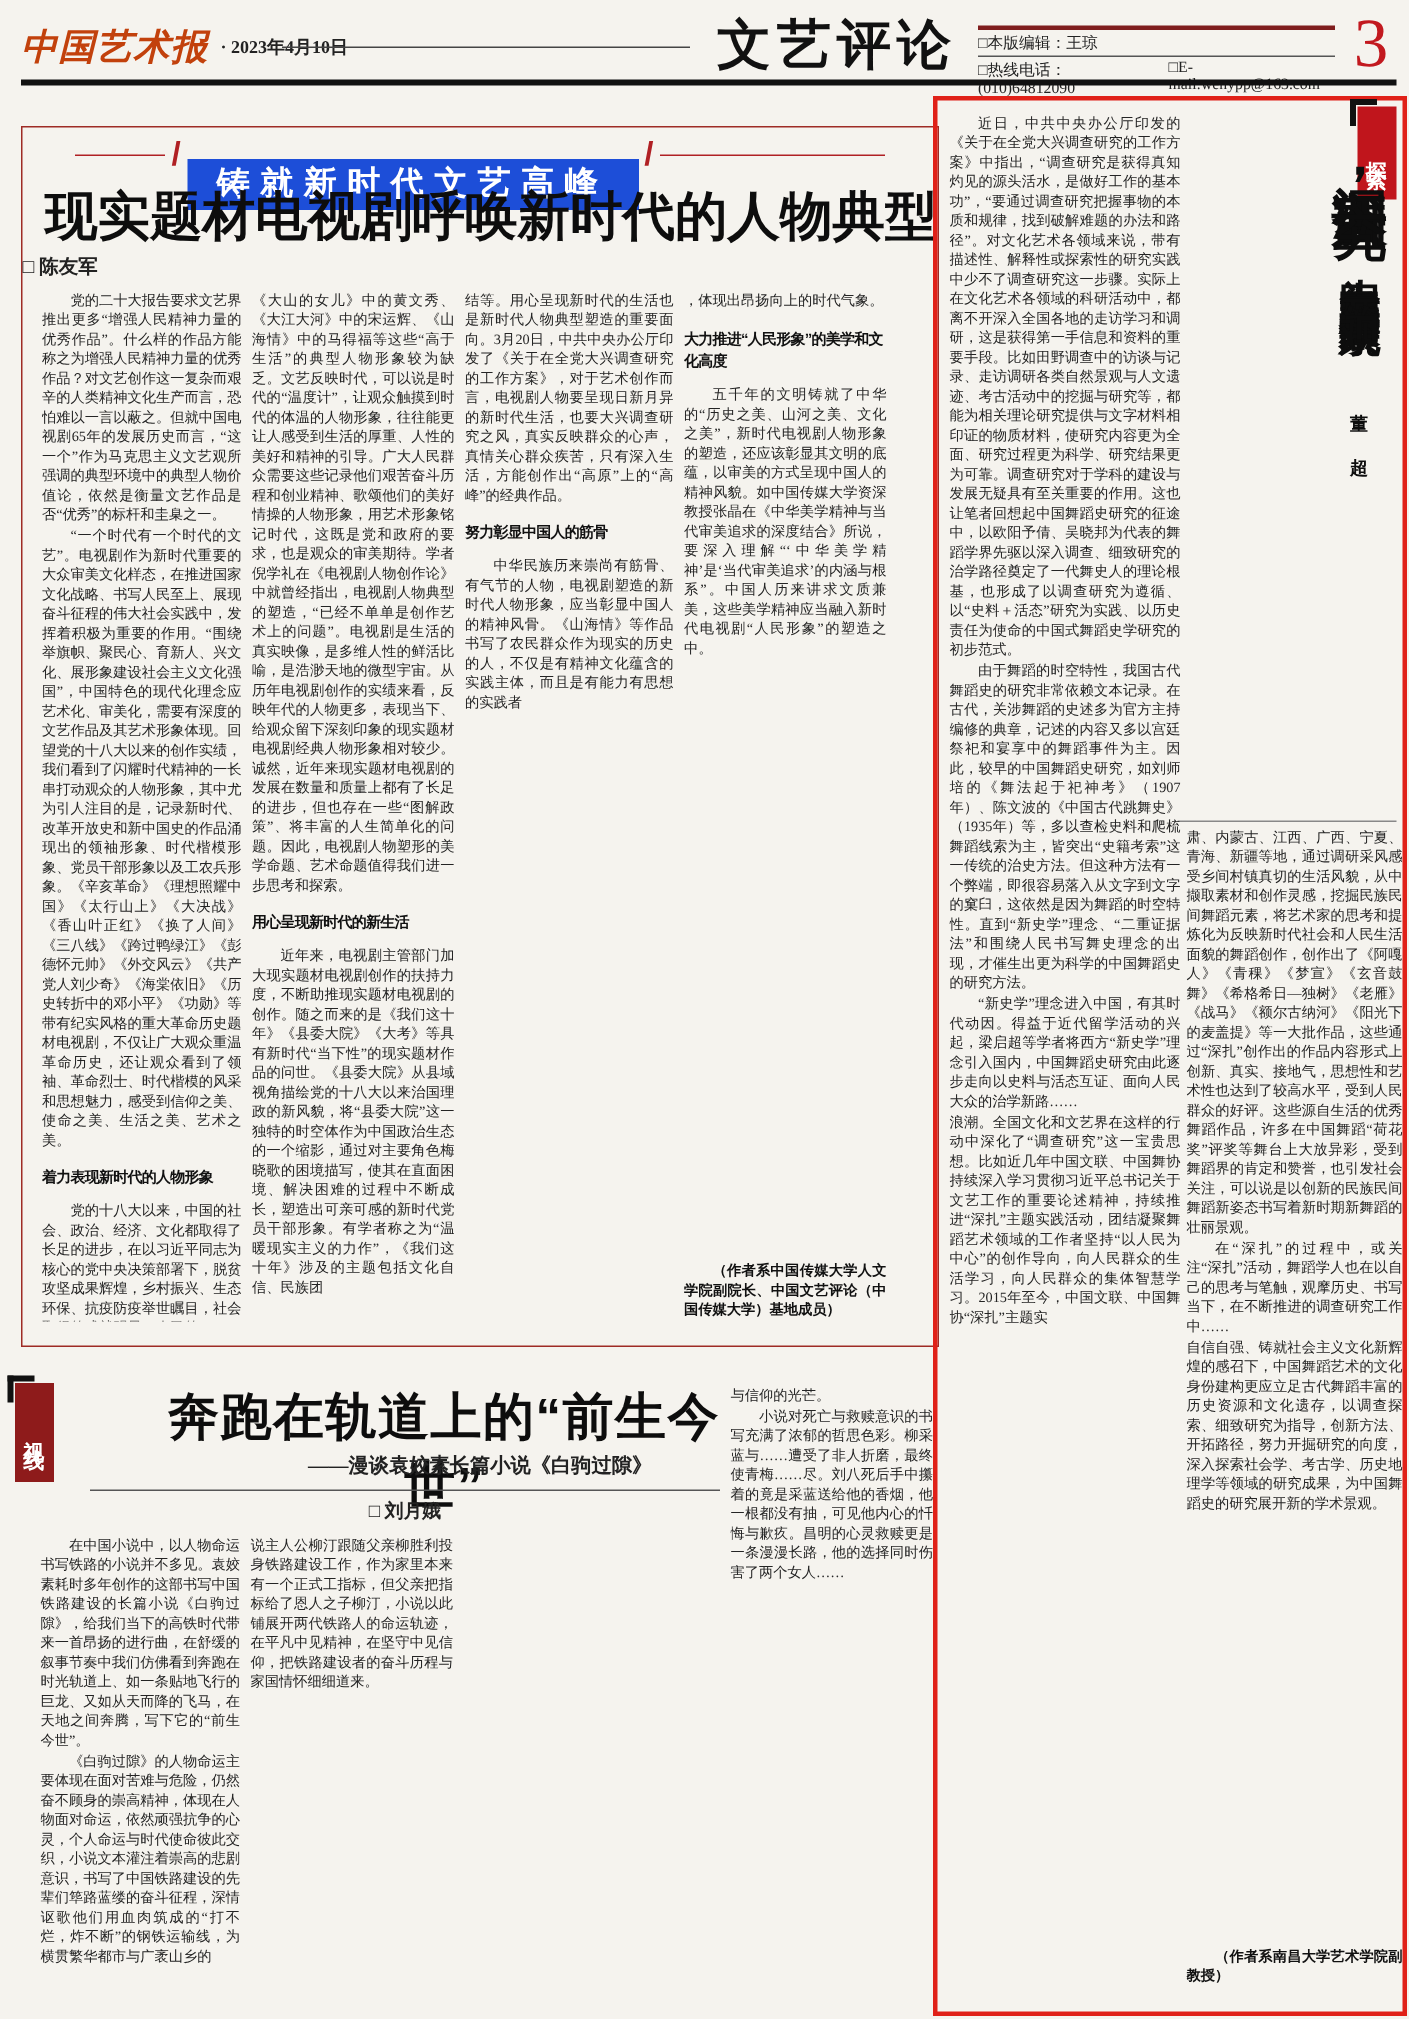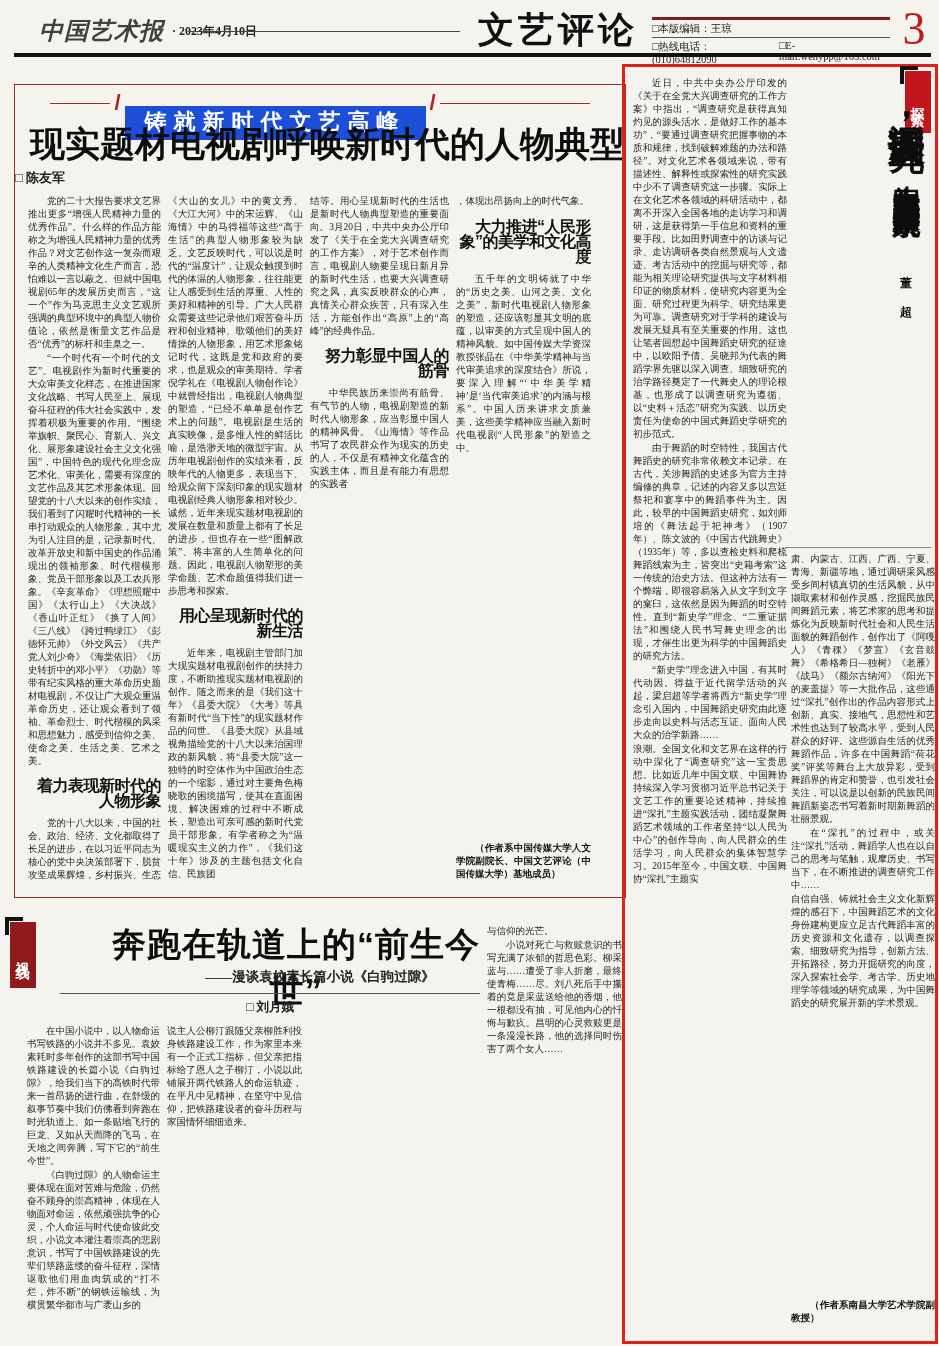--- a/index.html
+++ b/index.html
@@ -6,42 +6,42 @@
   body{
     width:939px;height:1346px;position:relative;
     background:#f5f3ee;color:#1c1c1c;
     font-family:"Liberation Serif","DejaVu Serif",serif;
     overflow:hidden;
   }
   .abs{position:absolute;}
   
   .masthead{left:14px;top:14px;height:34px;display:flex;align-items:center;}
   .logo{font-family:"DejaVu Serif",serif;font-weight:bold;font-style:italic;
-        font-size:24px;color:#404040;letter-spacing:1px;margin-left:25px;}
+        font-size:24px;color:#c2410c;letter-spacing:1px;}
   .mdate{font-size:12px;font-weight:bold;color:#222;margin-left:8px;}
   .hline1{left:188px;top:31px;width:272px;height:0;border-top:1px solid #444;}
   .section-title{left:468px;top:6px;width:180px;text-align:center;
         font-family:"Liberation Sans","DejaVu Sans",sans-serif;
         font-weight:bold;font-size:36px;letter-spacing:4px;color:#111;}
   .hdr-right{left:652px;top:17px;width:238px;font-size:10.5px;color:#222;
         border-top:3px solid #7f1d1d;}
   .hdr-right .row1{padding:2px 0 1px 0;border-bottom:1px solid #555;}
   .hdr-right .row2{padding:2px 0 14px 0;display:flex;gap:10px;}
   .pageno{left:893px;top:2px;width:42px;text-align:center;
         font-size:46px;color:#c2191f;font-family:"Liberation Serif",serif;}
   .black-bar{left:14px;top:53px;width:917px;height:4px;background:#111;}
   
   .col{position:absolute;overflow:hidden;text-align:justify;
        font-size:9.5px;line-height:13px;color:#242424;}
   .col.flexcol{display:flex;flex-direction:column;}
   .blk-p{text-indent:2em;margin:0 0 1px 0;}
   .blk-c{text-indent:0;margin:0 0 1px 0;}
   .blk-h{font-family:"Liberation Sans","DejaVu Sans",sans-serif;
-         font-weight:bold;font-size:16px;line-height:15px;letter-spacing:-0.5px;
-         text-align:right;text-indent:0;margin:10px 0 9px 0;color:#111;}
+         font-weight:bold;font-size:10px;line-height:15px;letter-spacing:-0.5px;
+         text-align:left;text-indent:0;margin:10px 0 9px 0;color:#111;}
   .blk-a{font-weight:bold;text-indent:2em;margin:6px 0 0 0;color:#111;}
   .flexcol .blk-a{margin-top:auto;}
   
   .lead-box{left:14px;top:84px;width:610px;height:812px;border:1.5px solid #9e2b25;}
   .banner-row{position:absolute;left:0;top:3px;width:100%;height:30px;
         display:flex;align-items:center;justify-content:center;}
   .banner-line{height:0;border-top:1.5px solid #b02024;}
   .banner-slash{color:#b02024;font-weight:bold;font-size:22px;margin:0 4px;
         font-family:"Liberation Sans",sans-serif;}
   .banner-core{background:#1d4ed8;color:#fff;padding:1px 20px 3px 20px;

